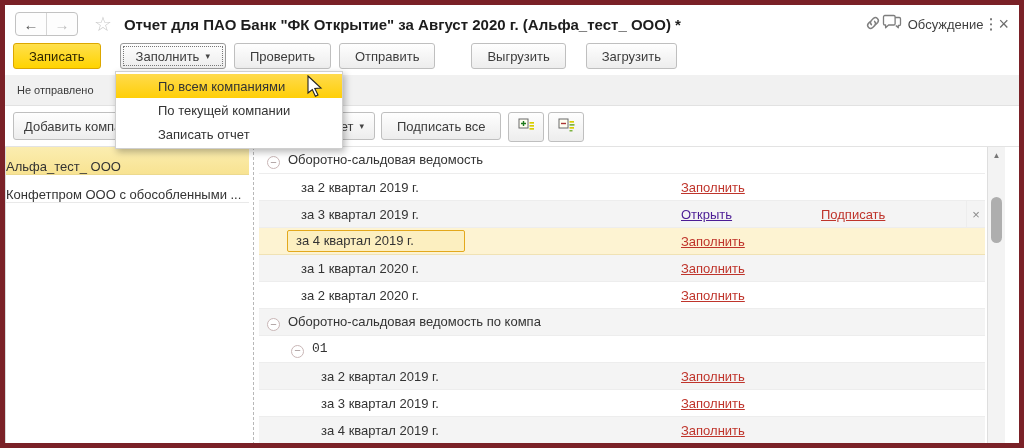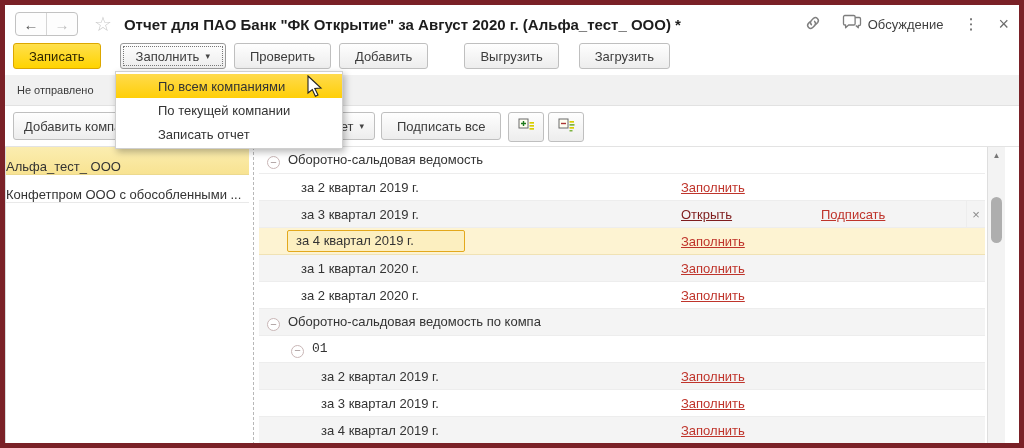--- a/index.html
+++ b/index.html
@@ -7,21 +7,21 @@
           border:5px solid var(--border-red,#7a2127);background:#fff;overflow:hidden;}
   .app{position:relative;width:1014px;height:438px;background:#fff;font-size:13px;color:#333;}
 
   
   .hdr{height:38px;display:flex;align-items:center;padding:0 10px;background:#fff;}
   .navgroup{display:flex;border:1px solid #c2c2c2;border-radius:4px;overflow:hidden;background:#fdfdfd;}
   .navbtn{width:30px;height:22px;display:flex;align-items:center;justify-content:center;font-size:15px;color:#555;cursor:pointer;}
   .navbtn+.navbtn{border-left:1px solid #d5d5d5;color:#bdbdbd;}
   .star{margin-left:16px;font-size:20px;color:#c9c9c9;line-height:1;}
   .title{margin-left:12px;font-size:15px;font-weight:bold;color:#1d1d1d;white-space:nowrap;}
-  .hdr-right{margin-left:auto;display:flex;align-items:center;gap:20px;}
+  .hdr-right{margin-left:auto;display:flex;align-items:center;}
   .disc{display:flex;align-items:center;gap:6px;color:#3f3f3f;}
   .kebab{font-size:15px;color:#555;letter-spacing:0;}
   .closex{font-size:18px;color:#6e6e6e;line-height:1;}
 
   
   .tb1{height:32px;display:flex;align-items:flex-start;padding:0 8px;gap:8px;}
   .btn{display:inline-flex;align-items:center;justify-content:center;height:26px;padding:0 15px;
        background:linear-gradient(#fefefe,#ededed);border:1px solid #bfbfbf;border-radius:3px;
        color:#3c3c3c;font-size:13px;white-space:nowrap;cursor:pointer;box-sizing:border-box;}
   .btn.yellow{background:linear-gradient(#ffe04d,var(--yellow,#ffd400));border-color:#dca700;color:#2e2500;}
@@ -64,21 +64,21 @@
   .name.lvl2{padding-left:62px;}
   .grp-ico{display:inline-flex;align-items:center;justify-content:center;width:13px;height:13px;margin-right:8px;
            border:1px solid #c9b6b6;border-radius:50%;color:#a39494;font-size:11px;line-height:1;
            box-sizing:border-box;vertical-align:-2px;background:#fff;}
   .focusbox{display:inline-block;border:1px solid #e3a81c;background:#fcefc0;border-radius:2px;
             padding:2px 10px 3px 8px;min-width:178px;box-sizing:border-box;margin-left:-8px;
             padding-left:8px;}
   .trow.sel .name.lvl1{padding-left:36px;}
   .lnk{font-size:13px;text-decoration:underline;cursor:pointer;}
   .lnk.red{color:var(--red,#bf342b);}
-  .lnk.dark{color:#7f1d1d;}
+  .lnk.dark{color:#4c1d95;}
   .cell.close{border-left:1px solid #ededed;height:100%;display:flex;align-items:center;justify-content:center;
               color:#8a8a8a;font-size:13px;cursor:pointer;}
   .trow .cell.close:empty{border-left:none;}
 
   
   .vscroll{position:absolute;top:0;right:0;bottom:0;width:17px;background:#f3f3f3;border-left:1px solid #dedede;}
   .vscroll .up{height:16px;display:flex;align-items:center;justify-content:center;font-size:8px;color:#777;cursor:pointer;}
   .vscroll .thumb{position:absolute;left:3px;right:3px;top:50px;height:46px;background:#aeaeae;border-radius:6px;cursor:pointer;}
   .rightgap{width:14px;background:#fff;}
 
@@ -124,21 +124,21 @@
     </div>
   </div>
 
   <div class="tb1">
     <div class="btn yellow">Записать</div>
     <div class="btn focus gap12" style="margin-left:11px;">
       <span>Заполнить</span>
           <span class="caret">▾</span>
     </div>
     <div class="btn">Проверить</div>
-    <div class="btn">Добавить</div>
+    <div class="btn">Отправить</div>
     <div class="btn gap28">Выгрузить</div>
     <div class="btn gap12">Загрузить</div>
   </div>
 
   <div class="statusband">
     <span>Не отправлено</span>
   </div>
 
   <div class="tb2">
     <div class="btn btn-add">Добавить компа</div>

